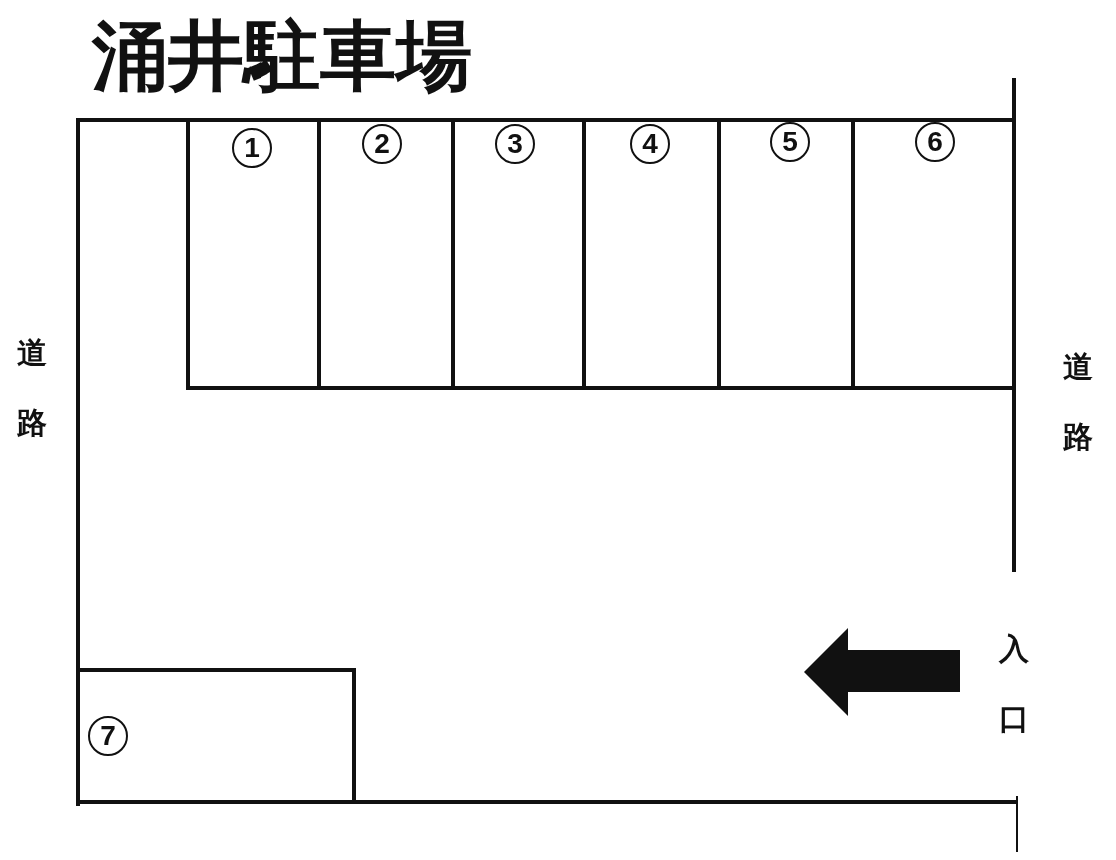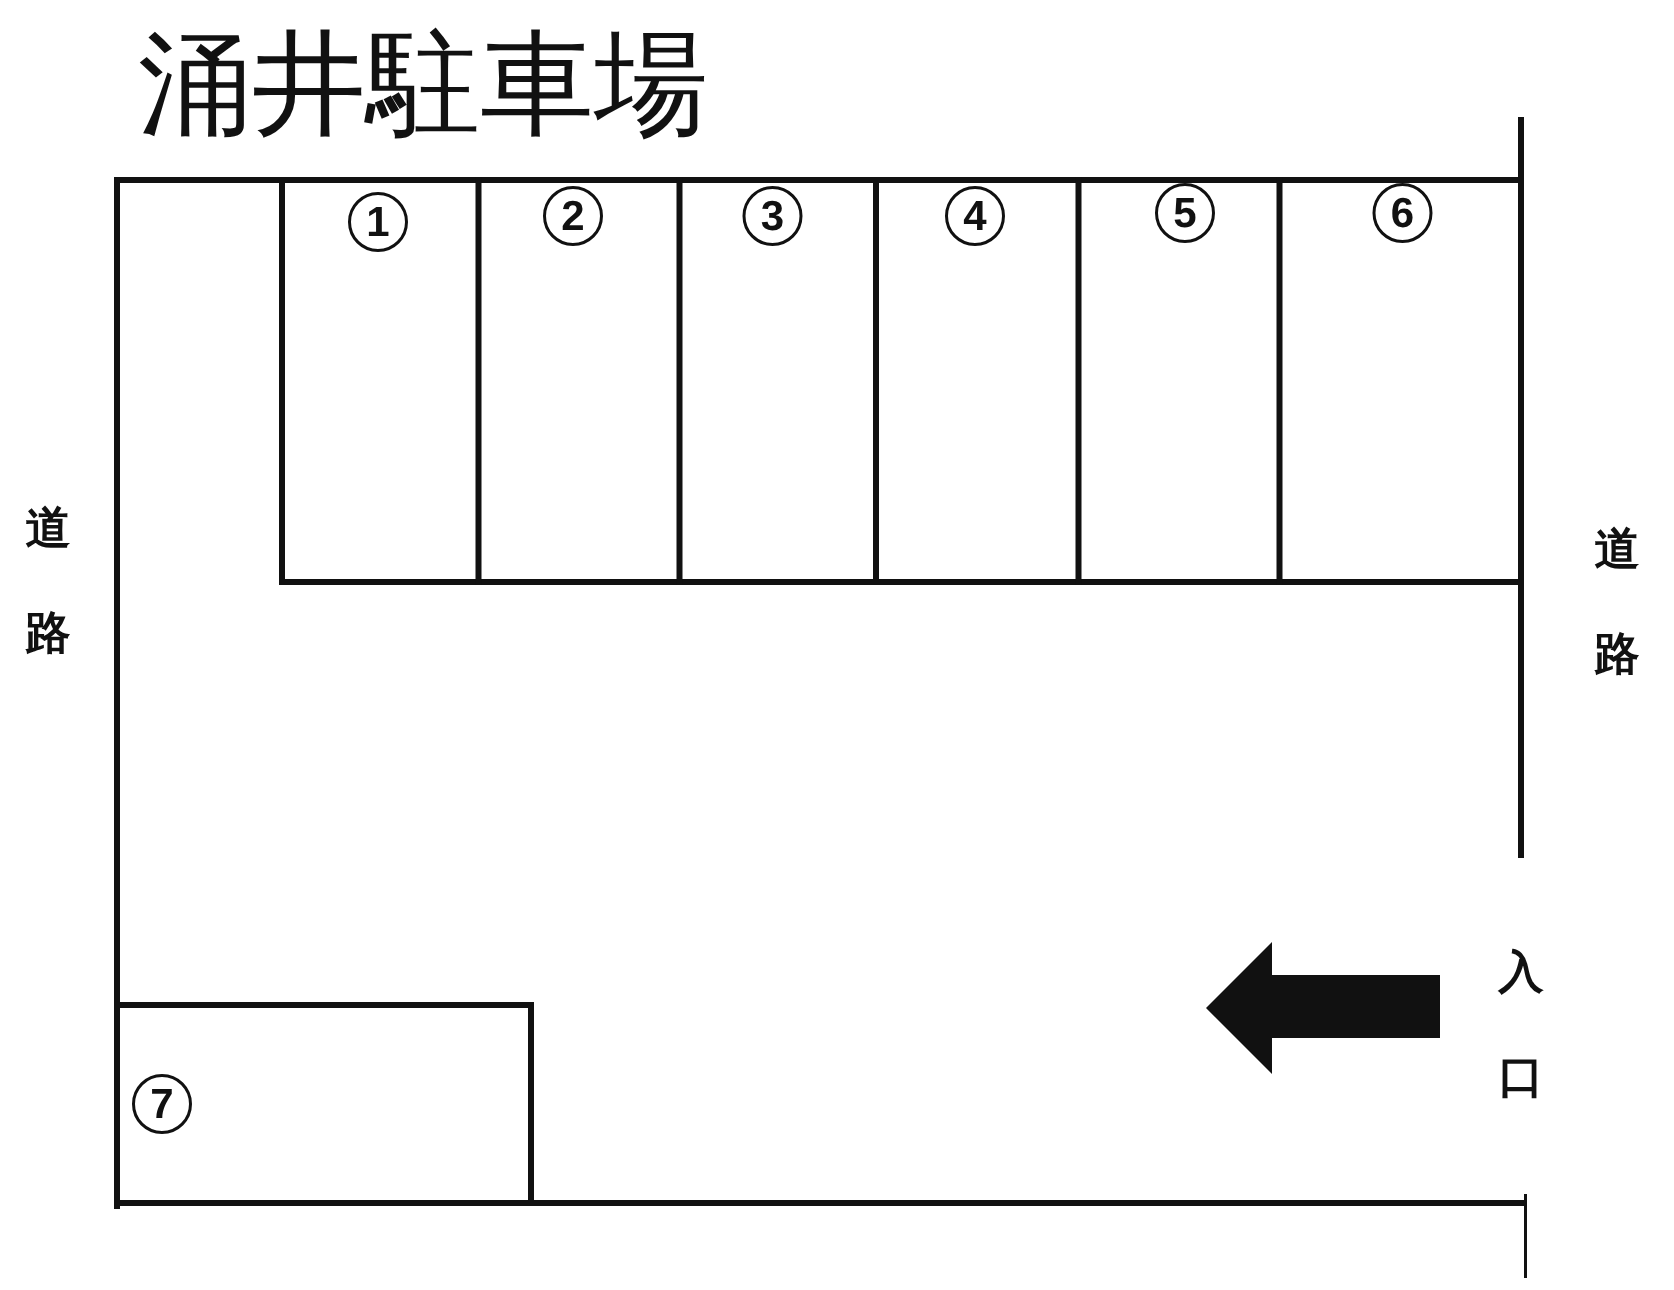--- a/index.html
+++ b/index.html
@@ -1,20 +1,20 @@
 <!DOCTYPE html>
 <html><head>
   <meta charset="utf-8">
   <style>
     html, body { margin: 0; padding: 0; background: #ffffff; }
     body { width: 1116px; height: 860px; position: relative; overflow: hidden;
            font-family: "DejaVu Sans", sans-serif; color: #111; }
     .abs { position: absolute; }
     .title { left: 92px; top: 10px; font-size: 76px; line-height: 92px;
-             font-weight: normal; letter-spacing: 0px; color: #111; }
+             font-weight: bold; letter-spacing: 0px; color: #111; }
     .line { position: absolute; background: #111; }
     .num { position: absolute; width: 40px; height: 40px; border: 2.5px solid #111;
            border-radius: 50%; box-sizing: border-box; text-align: center;
            font-family: "Liberation Sans", sans-serif; font-weight: bold;
            font-size: 28px; line-height: 35px; color: #111; }
     .vlabel { position: absolute; width: 40px; text-align: center;
               font-weight: bold; font-size: 30px; line-height: 70px; color: #111; }
     .arrow { position: absolute; left: 804px; top: 628px; width: 158px; height: 88px; }
   </style>
 </head>

